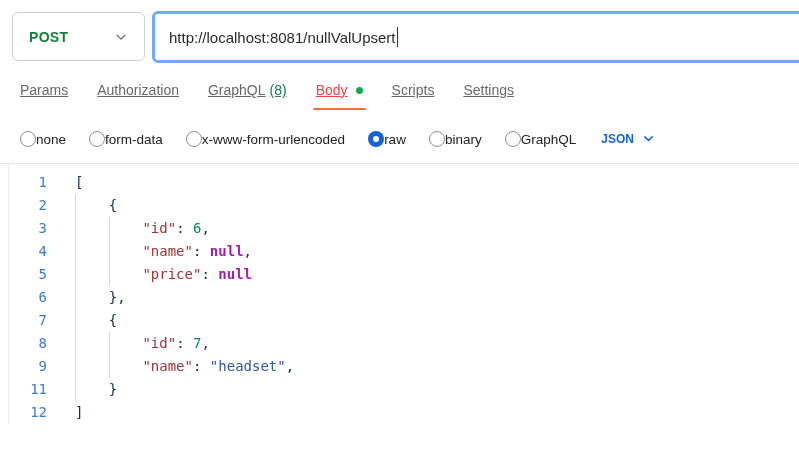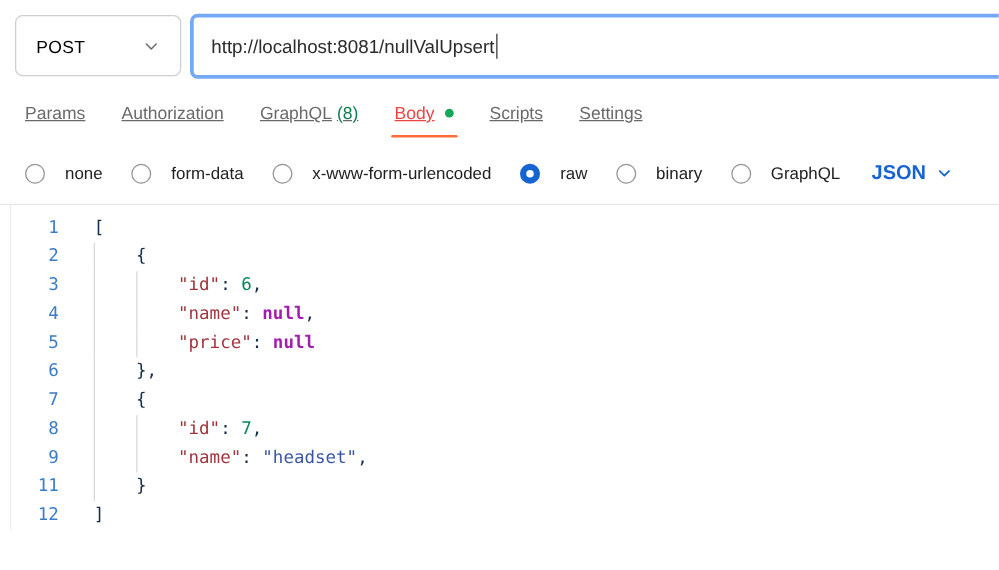--- a/index.html
+++ b/index.html
@@ -13,21 +13,21 @@
 
   
   .topbar { display: flex; align-items: stretch; padding: 12px 0 0 12px; height: 62px; }
   .method-box {
     width: 133px; height: 49px; flex: none;
     border: 1px solid #cfcfcf; border-radius: 6px;
     display: flex; align-items: center; justify-content: space-between;
     padding: 0 16px; margin-right: 7px;
     background: #fff; cursor: pointer;
   }
-  .method-label { color: #000000; font-weight: 400; font-size: 14px; letter-spacing: .3px; }
+  .method-label { color: #15803d; font-weight: 700; font-size: 14px; letter-spacing: .3px; }
   .url-box {
     flex: 1 1 auto; height: 52px; margin-top: -1px; margin-right: -10px;
     border: 3px solid #74a9f7; border-radius: 6px;
     display: flex; align-items: center; padding-left: 14px;
     background: #fff; font-size: 15px; color: #2b2b2b;
   }
   .caret { display: inline-block; width: 1px; height: 20px; background: #333; margin-left: 1px; vertical-align: middle; }
 
   
   .tabs { display: flex; gap: 29px; padding: 20px 0 0 20px; font-size: 14px; color: #696969; }
@@ -35,34 +35,34 @@
   .tab.active { color: #ef4444; }
   .tab.active .underline {
     position: absolute; left: -3px; right: -3px; bottom: 0; height: 2px;
     background: #ff6c37; border-radius: 1px;
   }
   .tab-count { color: #0f7d4e; margin-left: 4px; }
   .green-dot { width: 7px; height: 7px; border-radius: 50%; background: #17a75b; margin-left: 8px; }
 
   
   .radio-row { display: flex; align-items: center; gap: 23px; padding: 13px 0 0 20px; height: 44px; font-size: 13.5px; color: #212121; }
-  .radio-item { display: flex; align-items: center; gap: 16px; cursor: pointer; }
+  .radio-item { display: flex; align-items: flex-end; gap: 0; cursor: pointer; }
   .radio-circle {
     width: 16px; height: 16px; border-radius: 50%;
     border: 1px solid #939393; background: #fff; flex: none;
   }
   .radio-item.checked .radio-circle {
     border: none; background: #1663d2;
     display: flex; align-items: center; justify-content: center;
   }
   .radio-item.checked .radio-circle::after {
     content: ""; width: 6px; height: 6px; border-radius: 50%; background: #fff;
   }
   .lang-select { display: flex; align-items: center; gap: 8px; cursor: pointer; margin-left: 2px; }
-  .lang-label { color: #1663d2; font-weight: 700; font-size: 16px; }
+  .lang-label { color: #1663d2; font-weight: 700; font-size: 12px; }
 
   .divider { border-top: 1px solid #e7e7e7; margin-top: 9px; }
 
   
   .editor {
     margin-left: 8px; border-left: 1px solid #ededed;
     padding-top: 7px;
     font-family: "DejaVu Sans Mono", "Liberation Mono", monospace;
     font-size: 14px; line-height: 23px;
   }

